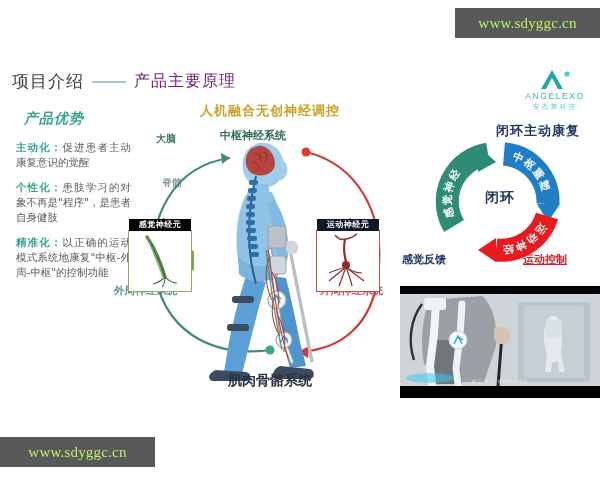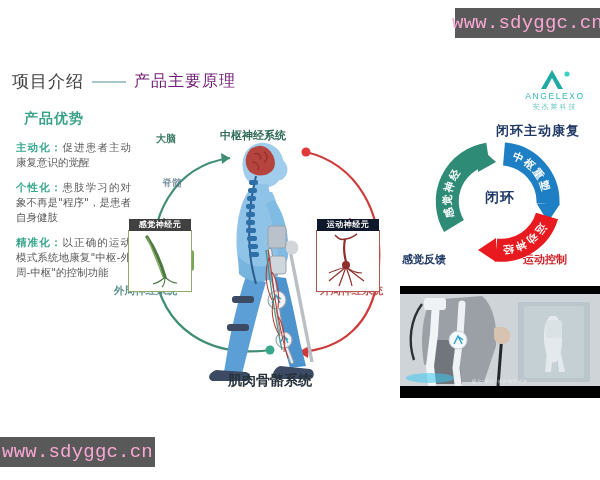--- a/index.html
+++ b/index.html
@@ -19,23 +19,23 @@
     position: absolute;
     left: 0; top: 0;
     width: 600px; height: 480px;
     background: #ffffff;
   }
 
   
   .watermark {
     position: absolute;
     background: #595959;
-    color: #f9a8d4;
-    font-family: Liberation Mono, monospace;
-    font-size: 19px;
+    color: #bef264;
+    font-family: Liberation Serif, serif;
+    font-size: 15px;
     letter-spacing: 0.2px;
     display: flex;
     align-items: center;
     justify-content: center;
   }
   #wm-top { left: 455px; top: 8px; width: 145px; height: 30px; }
   #wm-bottom { left: 0px; top: 437px; width: 155px; height: 30px; }
 
   
   #header {
@@ -70,20 +70,21 @@
     left: 16px; top: 110px;
     width: 115px;
   }
   #adv-title {
     font-size: 14px;
     font-weight: bold;
     color: #3aa18a;
     margin-left: 8px;
     margin-bottom: 12px;
     letter-spacing: 1px;
+    font-style: italic;
   }
   .adv-item {
     font-size: 10.5px;
     line-height: 15px;
     color: #5a5a5a;
     margin-bottom: 10px;
     text-align: justify;
   }
   .adv-item .k {
     color: #35a58c;
@@ -144,21 +145,21 @@
     position: absolute;
     top: -12px; left: 0;
     width: 100%;
     text-align: center;
     font-size: 8px;
     font-weight: bold;
     color: #ffffff;
     line-height: 12px;
     letter-spacing: 0.5px;
   }
-  #nb-sensory .nb-cap { background: #404040; }
+  #nb-sensory .nb-cap { background: #000000; }
   #nb-motor .nb-cap { background: #0f172a; }
 
   
   #logo {
     position: absolute;
     left: 523px; top: 68px;
     width: 64px;
     text-align: center;
   }
   #logo-mark { display: block; margin: 0 auto; }
@@ -201,21 +202,21 @@
     color: #1f3864;
     letter-spacing: 1px;
   }
   .loop-lbl {
     position: absolute;
     font-size: 11px;
     font-weight: bold;
     white-space: nowrap;
   }
   #loop-lbl-sensory { left: 2px; top: 140px; color: #1f3864; }
-  #loop-lbl-motor   { left: 123px; top: 140px; color: #d02027; }
+  #loop-lbl-motor   { left: 123px; top: 140px; color: #d02027; text-decoration: underline; }
   .arc-text {
     font-size: 10.5px;
     font-weight: bold;
     fill: #ffffff;
     letter-spacing: 1.6px;
   }
 
   
   #video {
     position: absolute;
@@ -262,20 +263,21 @@
     <div class="adv-item">
       <span class="k">个性化：</span><span>患肢学习的对象不再是"程序"，是患者自身健肢</span>
     </div>
     <div class="adv-item">
       <span class="k">精准化：</span><span>以正确的运动模式系统地康复"中枢-外周-中枢"的控制功能</span>
     </div>
   </div>
 
   <div id="center-wrap">
 
+    <div id="center-title">人机融合无创神经调控</div>
 
     <svg width="300" height="300" viewBox="0 0 300 300" style="position:absolute;left:0;top:0;">
 
       <path d="M150 250 C 90 258, 42 230, 34 168 C 28 120, 52 66, 110 58" fill="none" stroke="#3f8d73" stroke-width="2.2"></path>
       <polygon points="110,58 101,53 102,64" fill="#3f8d73"></polygon>
       <circle cx="150" cy="250" r="4.5" fill="#3aa88d"></circle>
 
       <path d="M186 52 C 236 64, 266 112, 258 176 C 252 224, 222 250, 178 252" fill="none" stroke="#cf3b3b" stroke-width="2.2"></path>
       <polygon points="178,252 189,246 188,258" fill="#cf3b3b"></polygon>
       <circle cx="186" cy="52" r="4.5" fill="#e03b3b"></circle>

